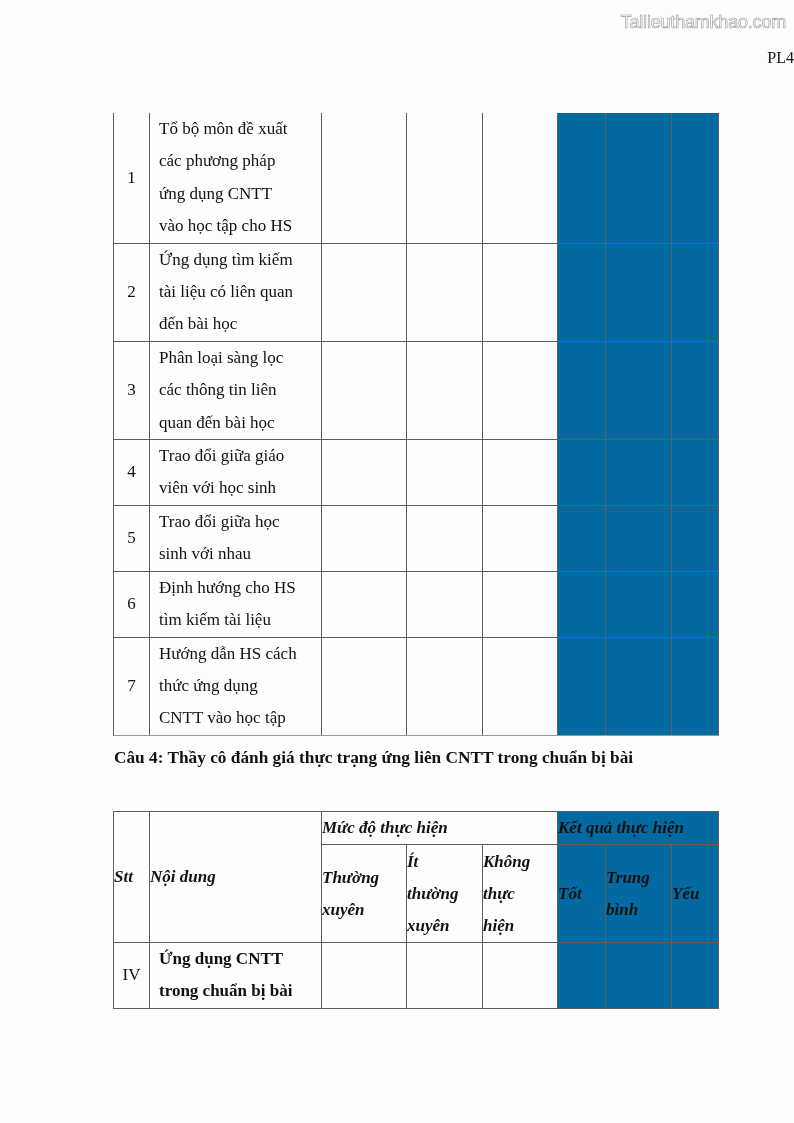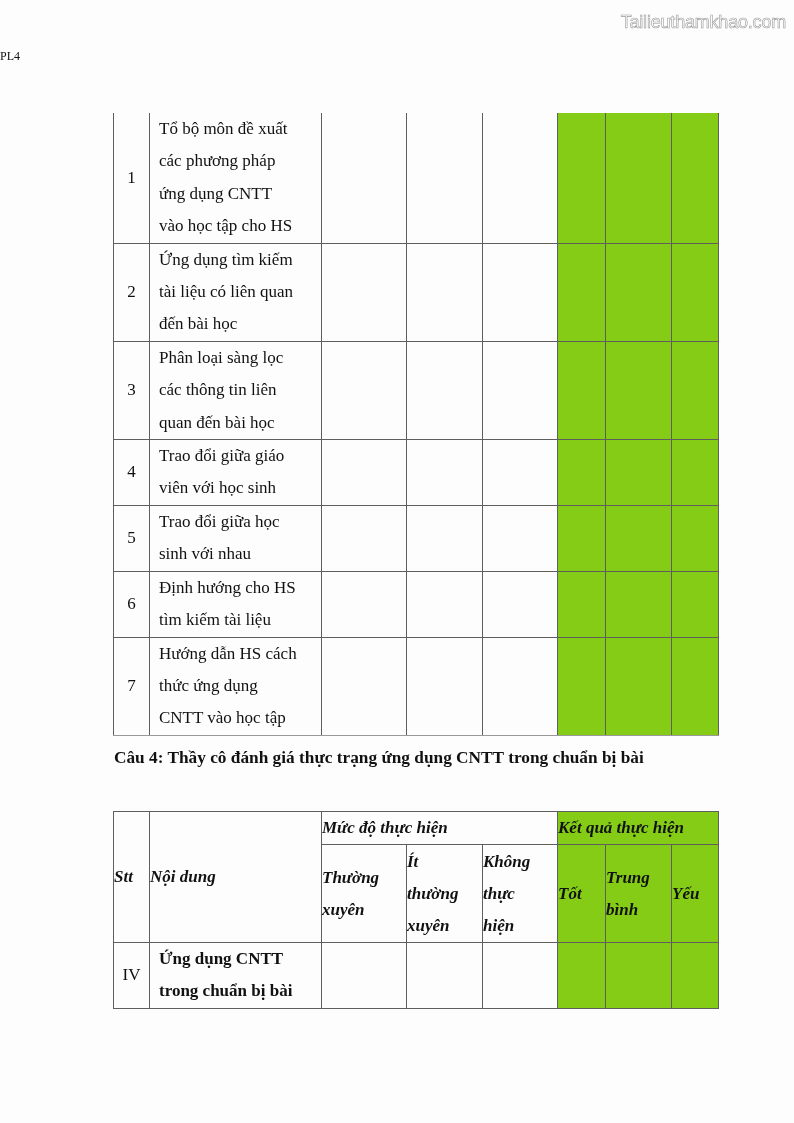--- a/index.html
+++ b/index.html
@@ -9,37 +9,37 @@
     font-family: "Liberation Serif", "DejaVu Serif", serif;
   }
   .watermark {
     position: absolute; top: 12px; right: 8px;
     font-family: "Liberation Sans", "DejaVu Sans", sans-serif;
     font-size: 18px; color: #fff;
     -webkit-text-stroke: 0.6px #999;
     letter-spacing: -0.2px;
   }
   .page-num {
-    position: absolute; top: 49px; left: 0; width: 794px; text-align: left;
-    font-size: 12px;
+    position: absolute; top: 49px; left: 0; width: 794px; text-align: right;
+    font-size: 16px;
   }
   table {
     position: absolute; border-collapse: collapse; table-layout: fixed;
     font-size: 17px;
   }
   td, th {
     border: 1px solid #5f5f5f; padding: 0; vertical-align: middle;
   }
   .t1 { left: 113px; top: 113px; width: 605px; }
   .t1 tr.first td { border-top: none; }
   .t1 tr.sep-light td { border-top-color: #aaa; }
   .t1 tr.last td { border-bottom-color: #999; }
   .c-stt { text-align: center; }
   .c-content { padding: 0 20px 0 9px; line-height: 32.4px; text-align: left; }
-  .shade { background: #84cc16; }
+  .shade { background: #0369a1; }
   .heading {
     position: absolute; left: 114px; top: 742px; width: 610px;
     font-weight: bold; font-size: 17.3px; line-height: 32px;
   }
   .t2 { left: 113px; top: 811px; width: 605px; }
   .t2 th { font-style: italic; font-weight: bold; text-align: left; line-height: 32px; }
   .t2 td.c-content { font-weight: bold; }
 </style>
 </head>
 <body>
@@ -152,21 +152,21 @@
     <td></td>
     <td></td>
     <td class="shade"></td>
     <td class="shade"></td>
     <td class="shade"></td>
   </tr>
 </tbody>
   </table>
 
 <div class="heading">
-  <div>Câu 4: Thầy cô đánh giá thực trạng ứng dụng CNTT trong chuẩn bị bài</div>
+  <div>Câu 4: Thầy cô đánh giá thực trạng ứng liên CNTT trong chuẩn bị bài</div>
 </div>
 
 <table class="t2">
   <colgroup>
     <col style="width:36px">
       <col style="width:172px">
       <col style="width:85px">
       <col style="width:76px">
     <col style="width:75px">
       <col style="width:48px">

